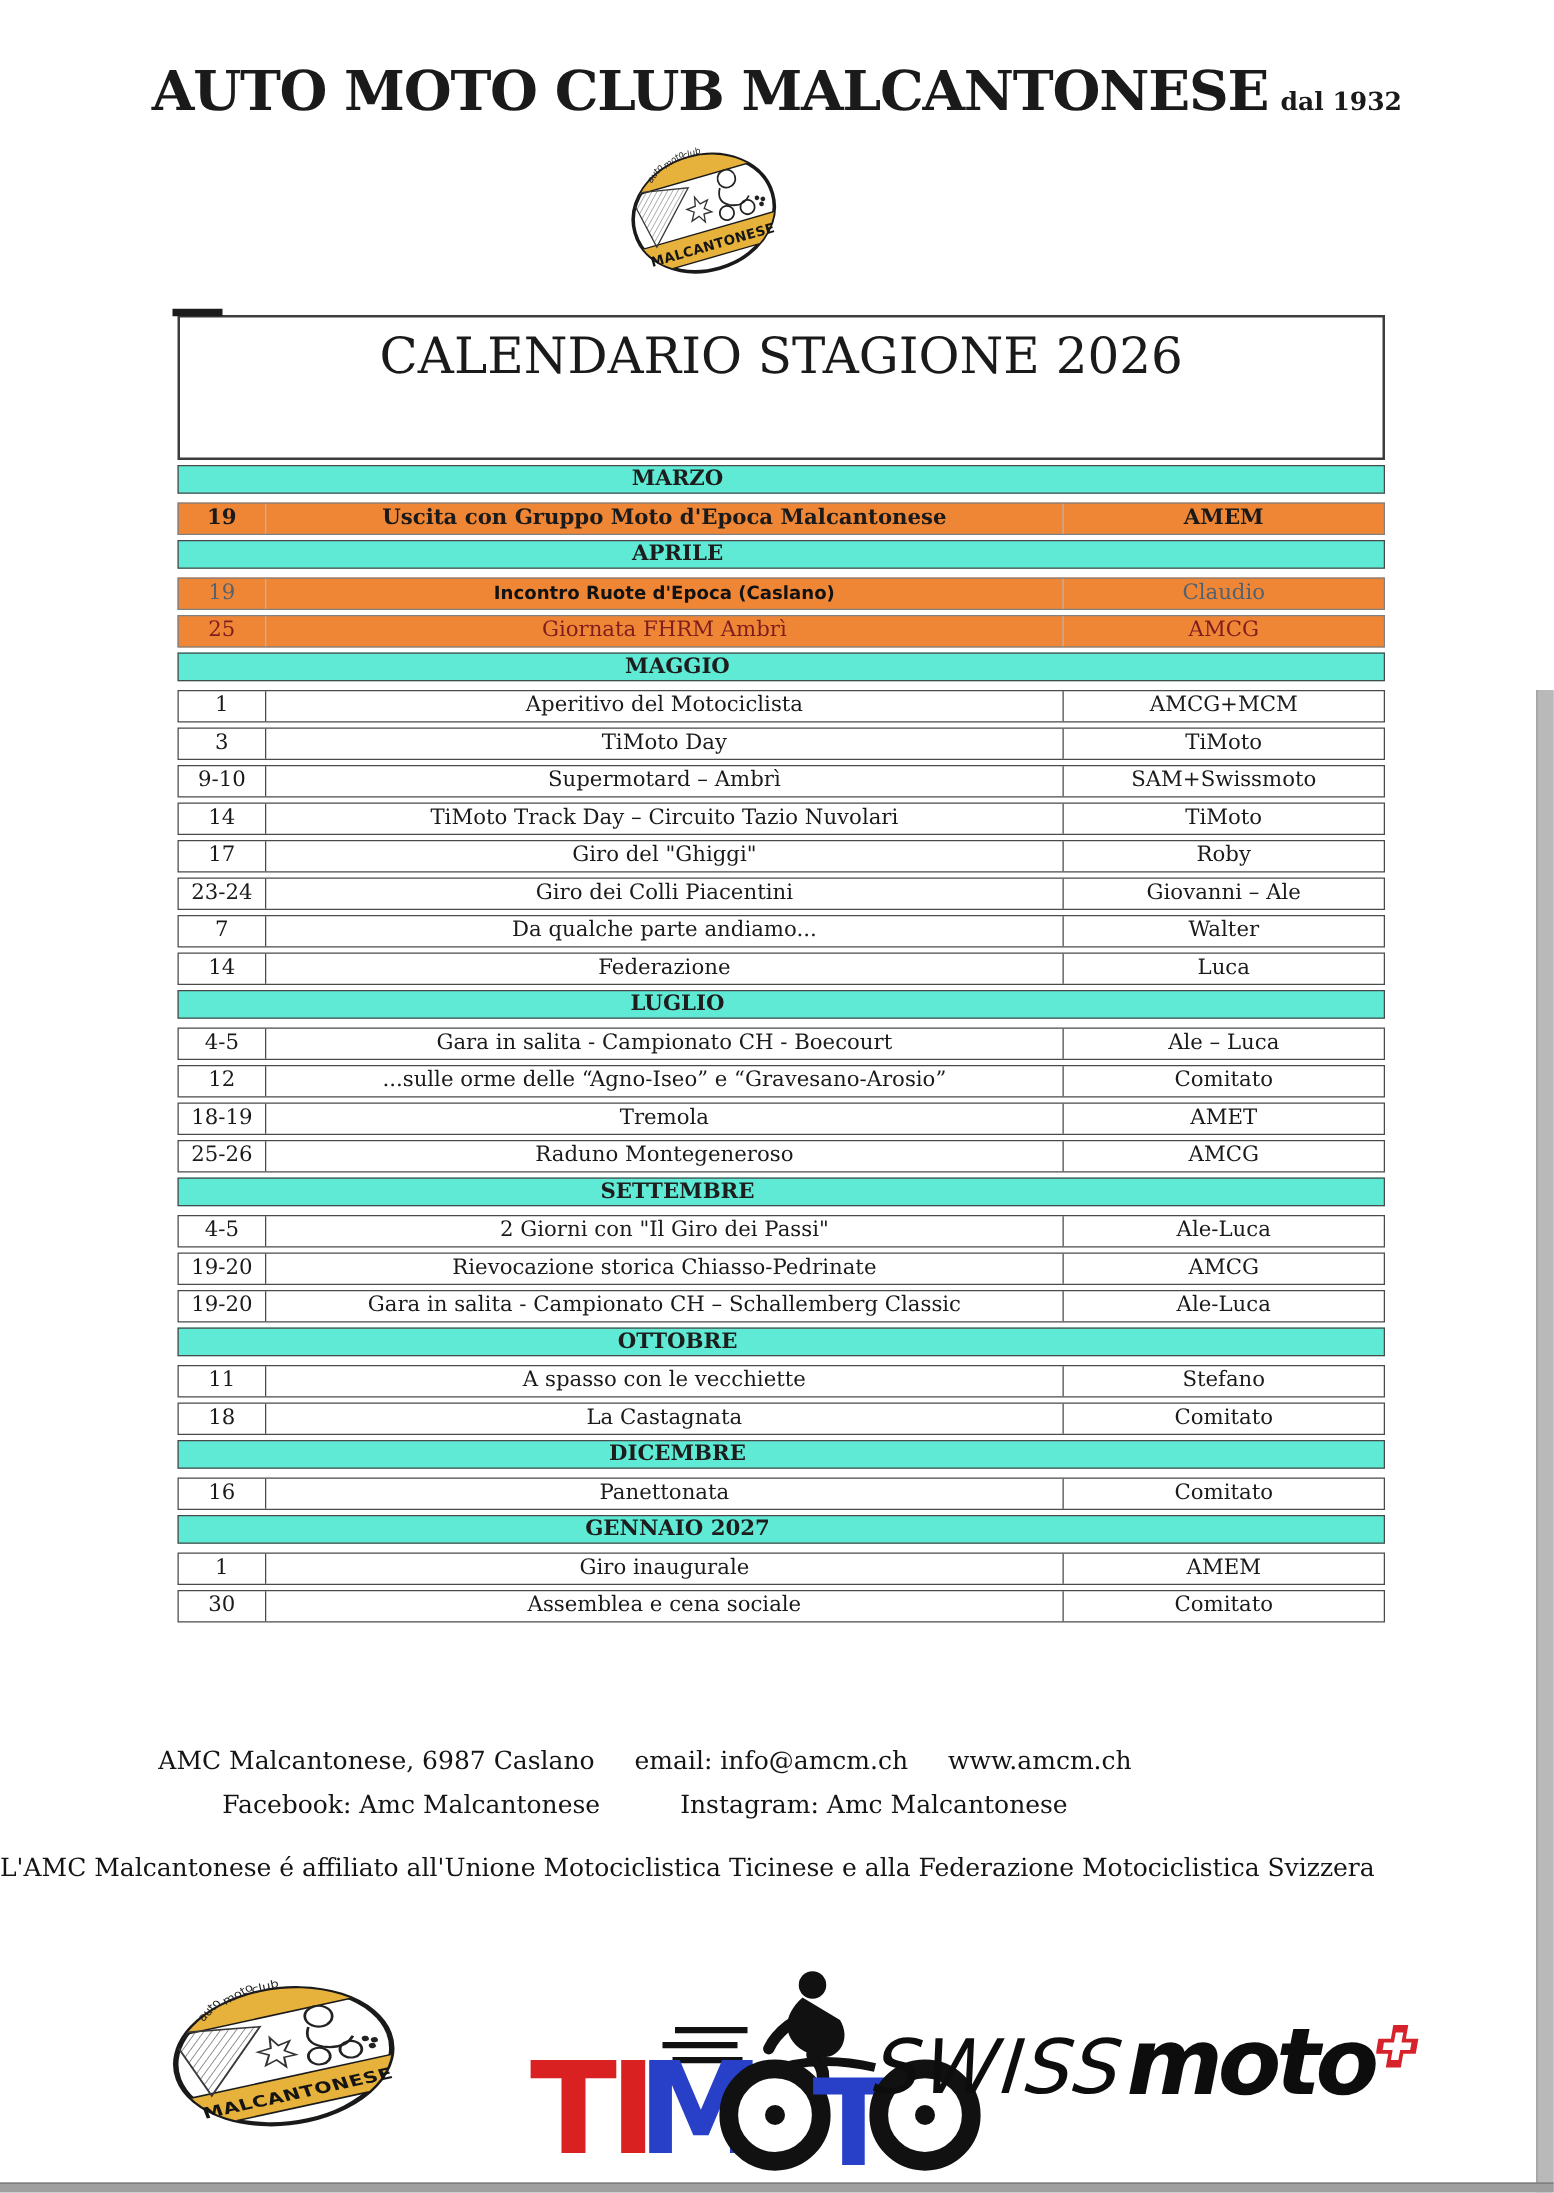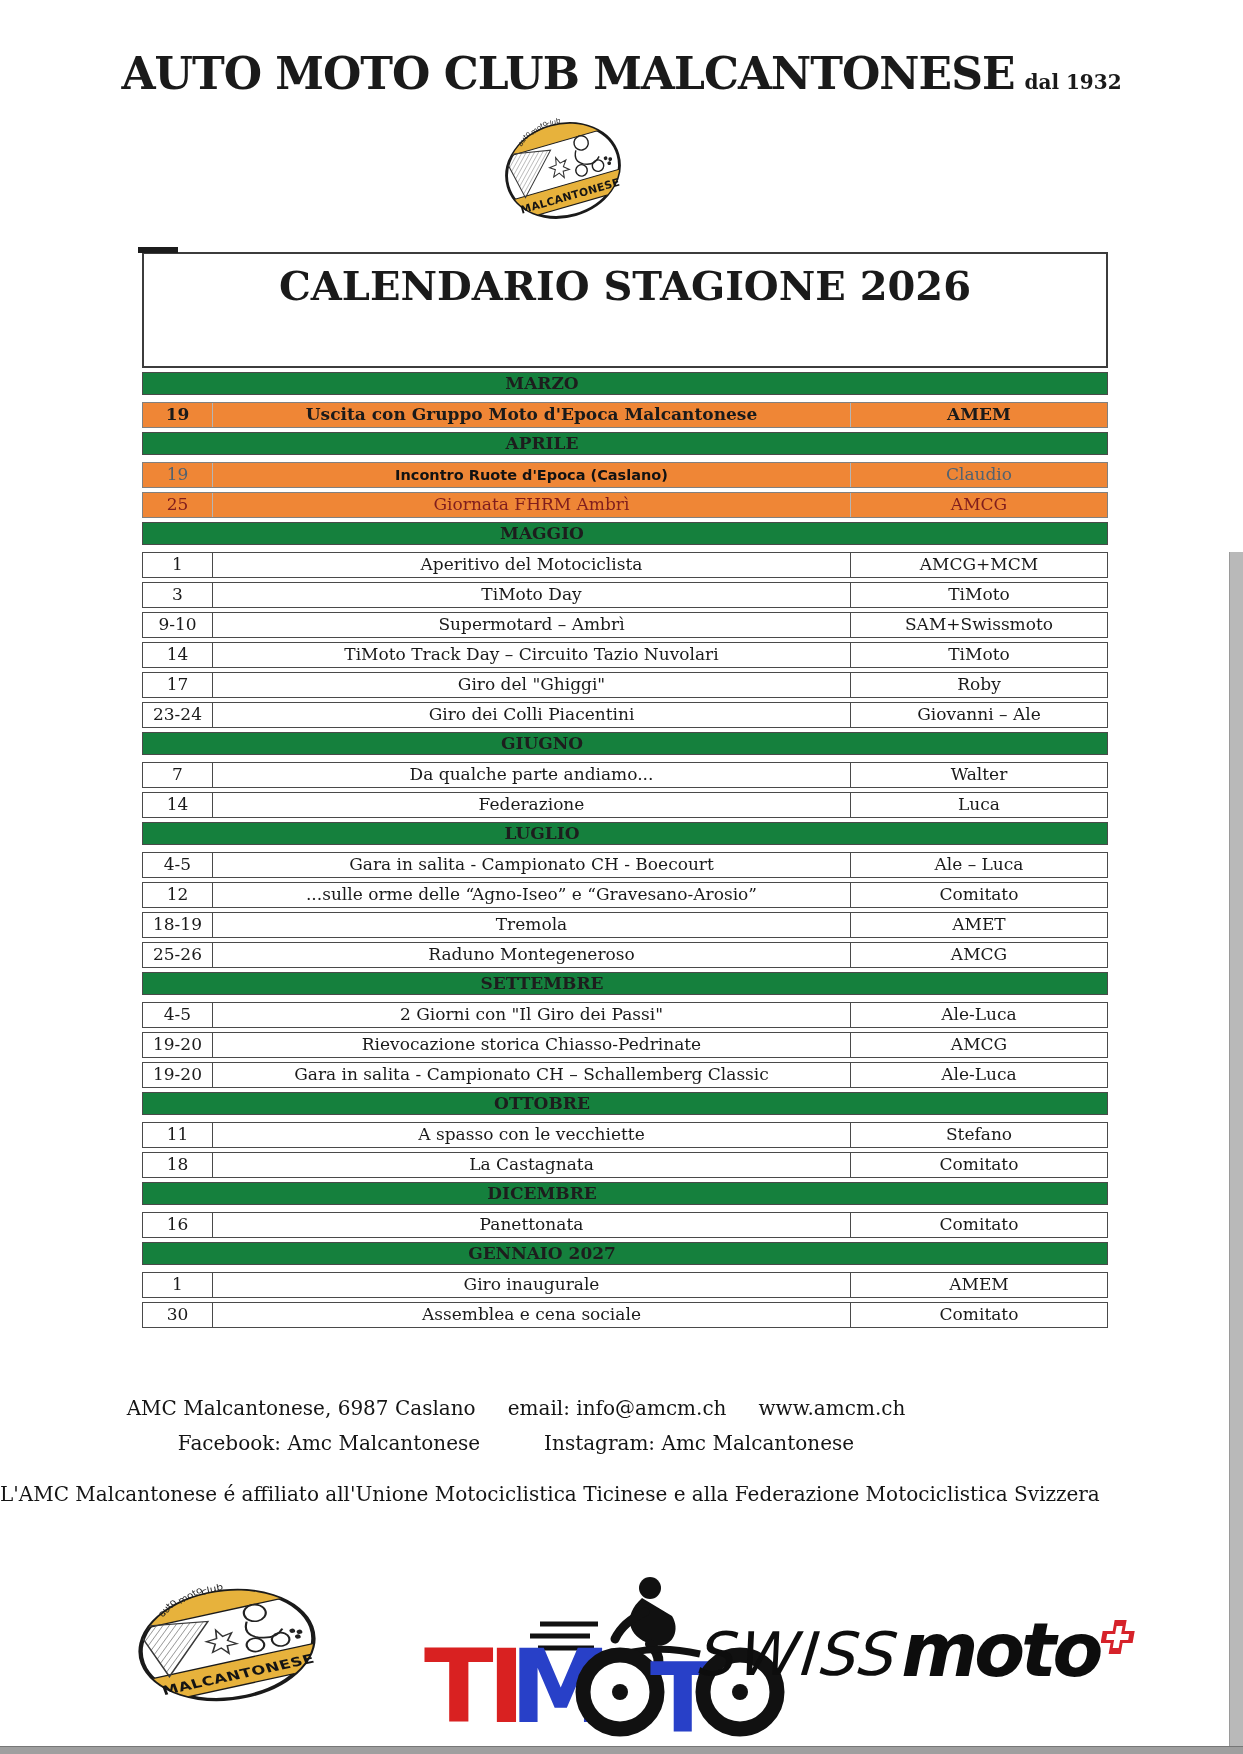--- a/index.html
+++ b/index.html
@@ -9,23 +9,23 @@
   }
   
   .club-header{position:absolute;top:48px;left:0;width:1243px;text-align:center;white-space:nowrap;}
   .club-title{font-size:44px;font-weight:bold;letter-spacing:-1px;}
   .club-since{font-size:20px;font-weight:bold;margin-left:10px;}
   .top-badge{position:absolute;left:488px;top:106px;}
   
   .cal-table{position:absolute;left:142px;top:252px;width:966px;}
   .corner-mark{position:absolute;left:138px;top:247px;width:40px;height:6px;background:#1c1c1c;z-index:3;}
   .cal-box{box-sizing:border-box;border:2px solid #3c3c3c;height:116px;margin-bottom:4px;background:#fff;}
-  .cal-title{text-align:center;font-size:40px;font-weight:bold;padding-top:8px;letter-spacing:0px;}
+  .cal-title{text-align:center;font-size:40px;font-weight:normal;padding-top:8px;letter-spacing:0px;}
   .band{
-    box-sizing:border-box;height:23px;margin-bottom:7px;background:#15803d;
+    box-sizing:border-box;height:23px;margin-bottom:7px;background:#5eead4;
     border:1px solid #4a4a4a;text-align:center;padding-right:166px;
     font-weight:bold;font-size:17px;line-height:20px;color:#1d1d1d;
   }
   .row{box-sizing:border-box;height:26px;margin-bottom:4px;display:flex;border:1px solid #4a4a4a;background:#fff;}
   .cell{box-sizing:border-box;text-align:center;font-size:17px;line-height:23px;overflow:hidden;white-space:nowrap;}
   .cell.date{width:69px;}
   .cell.event{flex:1;border-left:1px solid #4a4a4a;}
   .cell.org{width:257px;border-left:1px solid #4a4a4a;}
   .row.highlight{background:#ef8636;border-color:#808080;justify-content:flex-end;}
   .row.highlight .cell.event,.row.highlight .cell.org{border-left-color:#b5b5b5;}
@@ -154,21 +154,20 @@
       <div class="row">
         <div class="cell date">17</div>
         <div class="cell event">Giro del "Ghiggi"</div>
         <div class="cell org">Roby</div>
       </div>
       <div class="row">
         <div class="cell date">23-24</div>
         <div class="cell event">Giro dei Colli Piacentini</div>
         <div class="cell org">Giovanni – Ale</div>
       </div>
-      <div class="band">GIUGNO</div>
       <div class="row">
         <div class="cell date">7</div>
         <div class="cell event">Da qualche parte andiamo...</div>
         <div class="cell org">Walter</div>
       </div>
       <div class="row">
         <div class="cell date">14</div>
         <div class="cell event">Federazione</div>
         <div class="cell org">Luca</div>
       </div>

